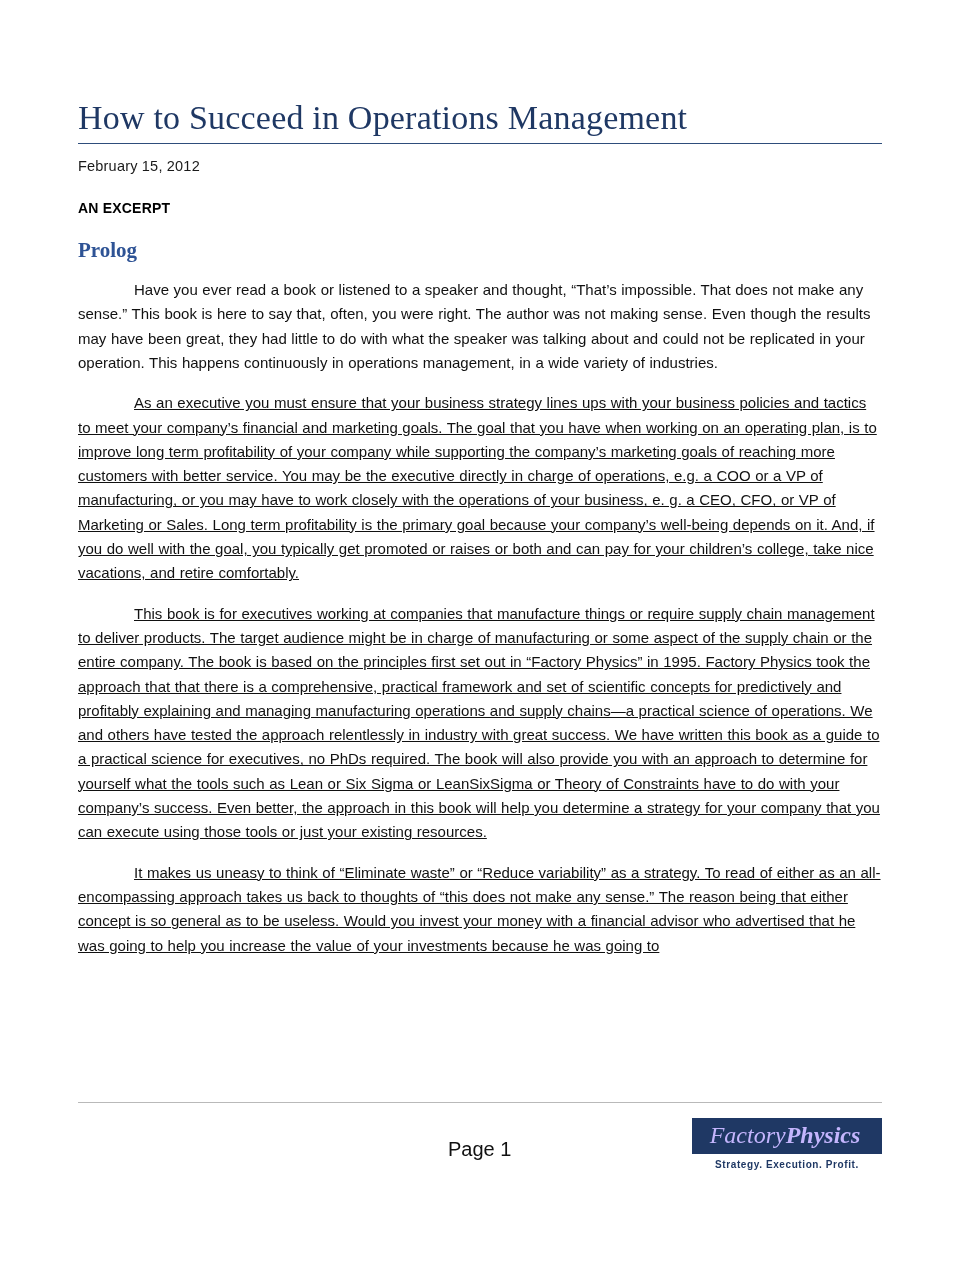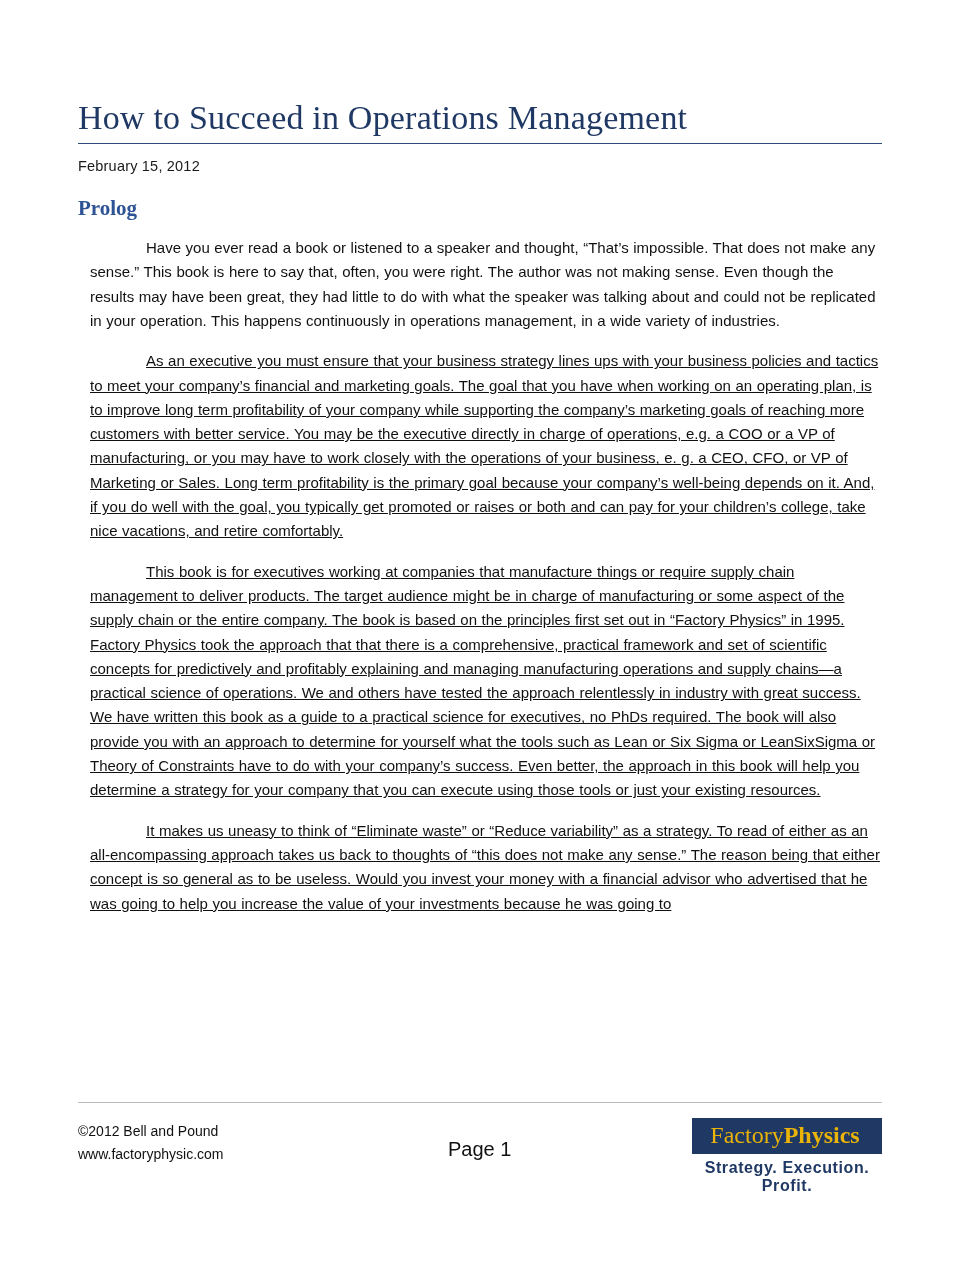--- a/index.html
+++ b/index.html
@@ -65,21 +65,21 @@
     font-weight: bold;
     color: #2E5395;
     margin: 22px 0 15px 0;
   }
 
   
   .body-par {
     font-size: 15px;
     line-height: 1.62;
     color: #111111;
-    margin: 14px 0 0 12px;
+    margin: 14px 0 0 0;
     text-align: left;
     text-indent: 56px;
     word-spacing: 0.4px;
   }
   .body-par.tight {
     margin-top: 16px;
     text-decoration: underline;
   }
 
   
@@ -114,66 +114,64 @@
   }
   .logo-wrap {
     position: absolute;
     right: 0;
     top: 6px;
     width: 190px;
     text-align: center;
   }
   .logo-box {
     background: #1F3864;
-    color: #eab308;
+    color: #c4b5fd;
     font-family: "Liberation Serif", serif;
     font-size: 24px;
     padding: 4px 12px 5px 8px;
     display: block;
     letter-spacing: 0px;
     white-space: nowrap;
+    font-style: italic;
   }
   .logo-box .lg-light { font-weight: normal; }
   .logo-box .lg-bold { font-weight: bold; }
   .logo-tag {
     margin-top: 5px;
-    font-size: 16px;
+    font-size: 10px;
     font-weight: bold;
     color: #1F3864;
     letter-spacing: 0.6px;
   }
 </style>
 </head>
 <body>
 
 <div class="page">
 
   <div class="content">
 
     <h1 class="doc-title">How to Succeed in Operations Management</h1>
     <div class="title-rule"></div>
     <div class="doc-date">February 15, 2012</div>
 
+    <div class="excerpt-label">AN EXCERPT</div>
 
     <h2 class="section-heading">Prolog</h2>
 
     <p class="body-par">Have you ever read a book or listened to a speaker and thought, “That’s impossible.  That does not make any sense.”   This book is here to say that, often, you were right.  The author was not making sense.  Even though the results may have been great, they had little to do with what the speaker was talking about and could not be replicated in your operation. This happens continuously in operations management, in a wide variety of industries.</p>
     <p class="body-par tight">As an executive you must ensure that your business strategy lines ups with your business policies and tactics to meet your company’s financial and marketing goals. The goal that you have when working on an operating plan, is to improve long term profitability of your company while supporting the company’s marketing goals of reaching more customers with better service.  You may be the executive directly in charge of operations, e.g. a COO or a VP of manufacturing, or you may have to work closely with the operations of your business, e. g. a CEO, CFO, or VP of Marketing or Sales.  Long term profitability is the primary goal because your company’s well-being depends on it.  And, if you do well with the goal, you typically get promoted or raises or both and can pay for your children’s college, take nice vacations, and retire comfortably.</p>
     <p class="body-par tight">This book is for executives working at companies that manufacture things or require supply chain management to deliver products. The target audience might be in charge of manufacturing or some aspect of the supply chain or the entire company.  The book is based on the principles first set out in “Factory Physics” in 1995.  Factory Physics took the approach that that there is a comprehensive, practical framework and set of scientific concepts for predictively and profitably explaining and managing manufacturing operations and supply chains—a practical science of operations. We and others have tested the approach relentlessly in industry with great success.  We have written this book as a guide to a practical science for executives, no PhDs required. The book will also provide you with an approach to determine for yourself what the tools such as Lean or Six Sigma or LeanSixSigma or Theory of Constraints have to do with your company’s success.  Even better, the approach in this book will help you determine a strategy for your company that you can execute using those tools or just your existing resources.</p>
     <p class="body-par tight">It makes us uneasy to think of “Eliminate waste” or “Reduce variability” as a strategy. To read of either as an all-encompassing approach takes us back to thoughts of “this does not make any sense.”  The reason being that either concept is so general as to be useless.  Would you invest your money with a financial advisor who advertised that he was going to help you increase the value of your investments because he was going to</p>
 
   </div>
 
   <div class="footer-rule"></div>
 
   <div class="footer">
-    <div class="footer-left">
-      <div>©2012 Bell and Pound</div>
-      <div>www.factoryphysic.com</div>
-    </div>
     <div class="footer-center">Page 1</div>
     <div class="logo-wrap">
       <span class="logo-box"><span class="lg-light">Factory</span><span class="lg-bold">Physics</span></span>
       <div class="logo-tag">Strategy. Execution. Profit.</div>
     </div>
   </div>
 
 </div>
 
 </body></html>

